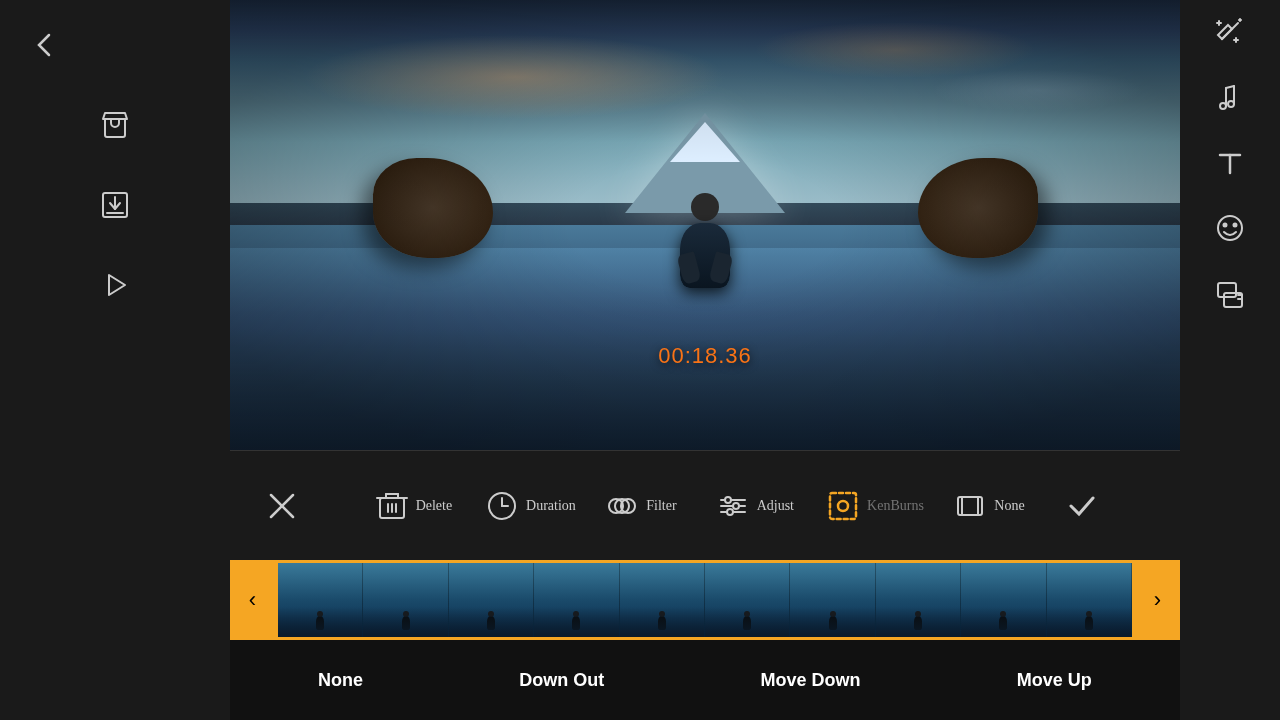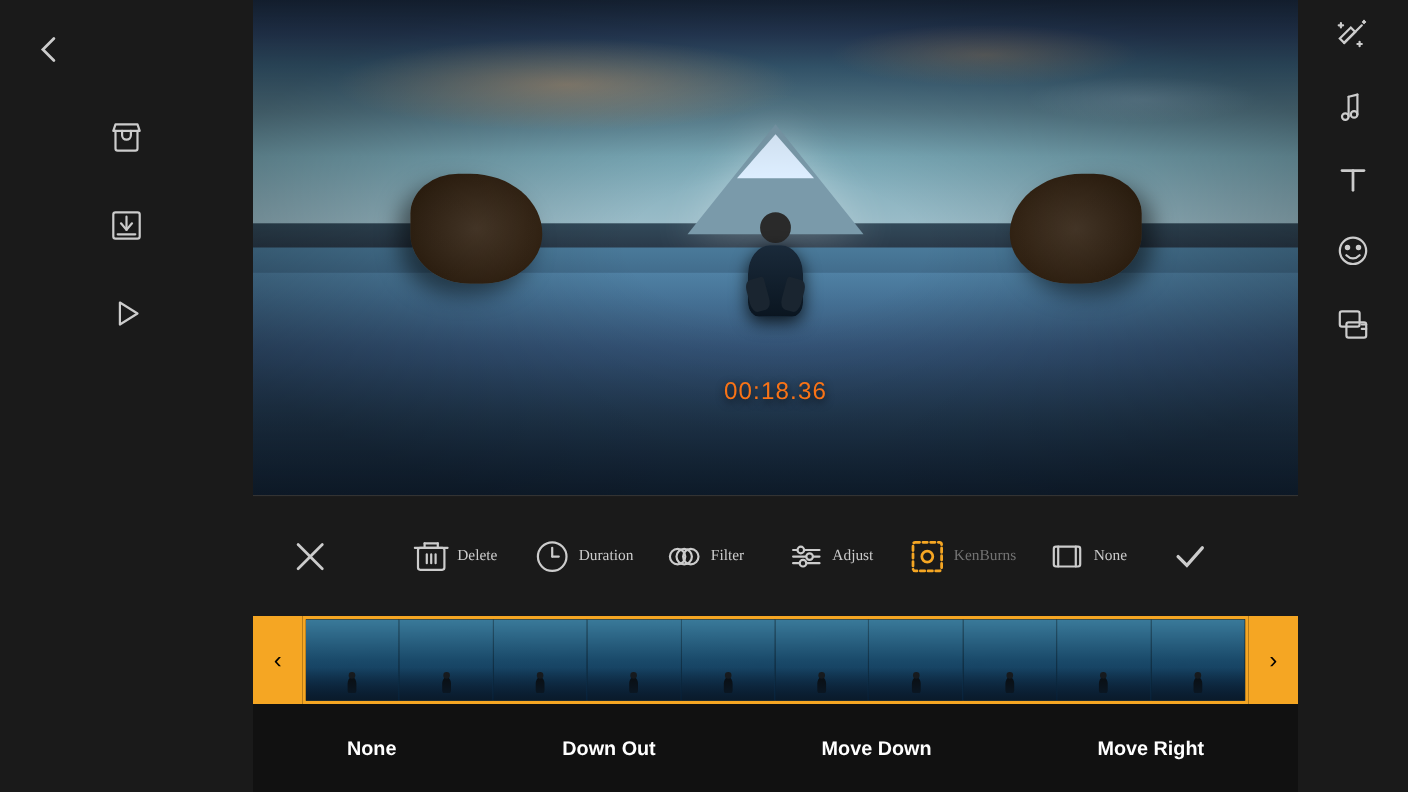--- a/index.html
+++ b/index.html
@@ -564,21 +564,21 @@
     </div>
     <div class="timeline-arrow">
       <span>›</span>
     </div>
   </div>
 
   <div class="effects-bar">
     <button class="effect-btn">None</button>
     <button class="effect-btn">Down Out</button>
     <button class="effect-btn">Move Down</button>
-    <button class="effect-btn">Move Right</button>
+    <button class="effect-btn">Move Up</button>
   </div>
 
 </div>
 
 <div class="right-sidebar">
   <div class="right-icon">
     <svg width="32" height="32" viewBox="0 0 32 32" fill="none" stroke="#ccc" stroke-width="2" stroke-linecap="round">
       <line x1="8" y1="24" x2="24" y2="8"></line>
       <line x1="5" y1="10" x2="5" y2="6"></line>
       <line x1="3" y1="8" x2="7" y2="8"></line>

